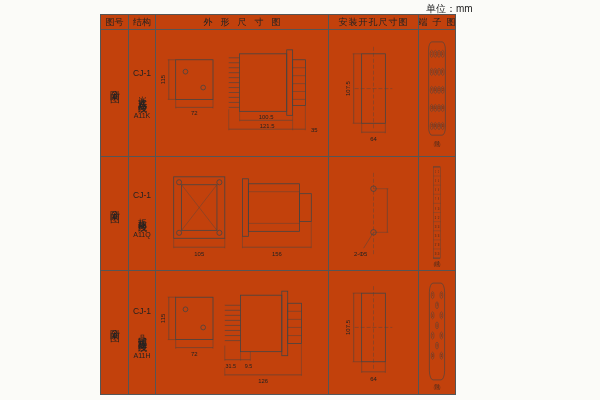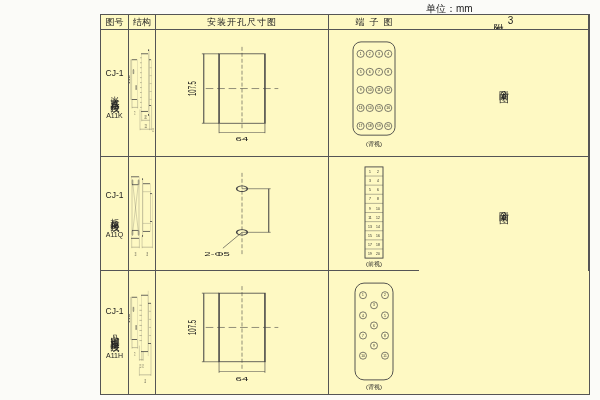--- a/index.html
+++ b/index.html
@@ -1,20 +1,20 @@
 <!DOCTYPE html>
 <html><head>
 <meta charset="utf-8">
 <style>
   html,body{margin:0;padding:0;}
   body{width:600px;height:400px;background:#fbfbf8;font-family:"Liberation Sans","DejaVu Sans",sans-serif;color:#222;overflow:hidden;}
   .page{position:relative;width:600px;height:400px;}
   .unit{position:absolute;left:426px;top:2px;font-size:10px;color:#222;}
-  .tbl{position:absolute;left:100px;top:14px;width:490px;height:381px;border:1px solid #555;box-sizing:border-box;
-       display:grid;grid-template-columns:28px 27px 173px 90px 1fr;grid-template-rows:15px 127px 114px 1fr;background:#fef9c3;}
+  .tbl{position:absolute;left:100px;top:14px;width:356px;height:381px;border:1px solid #555;box-sizing:border-box;
+       display:grid;grid-template-columns:28px 27px 173px 90px 1fr;grid-template-rows:15px 127px 114px 1fr;background:#c2410c;}
   .c{border-right:1px solid #555;border-bottom:1px solid #555;position:relative;display:flex;align-items:center;justify-content:center;overflow:hidden;box-sizing:border-box;}
   .lr{border-right:none;}
   .lb{border-bottom:none;}
   .hd{font-size:9px;white-space:nowrap;}
   .ls-out{letter-spacing:8px;text-indent:8px;}
   .ls-ins{letter-spacing:1px;}
   .ls-ter{letter-spacing:5px;text-indent:5px;}
   .vert{writing-mode:vertical-lr;text-orientation:upright;}
   .fig{font-size:10px;letter-spacing:4px;}
   .struct{display:flex;flex-direction:column;align-items:center;justify-content:center;gap:11px;}
@@ -28,20 +28,21 @@
 <body>
 
 <div class="page">
 
   <div class="unit">单位：mm</div>
 
   <div class="tbl">
 
     <div class="c hd">图号</div>
     <div class="c hd">结构</div>
+    <div class="c hd ls-out">外形尺寸图</div>
     <div class="c hd ls-ins">安装开孔尺寸图</div>
     <div class="c hd ls-ter lr">端子图</div>
 
     <div class="c">
       <span class="vert fig">附图3</span>
     </div>
     <div class="c struct">
       <span class="series">CJ-1</span>
       <span class="vert sname">嵌入式后接线</span>
       <span class="model">A11K</span>

